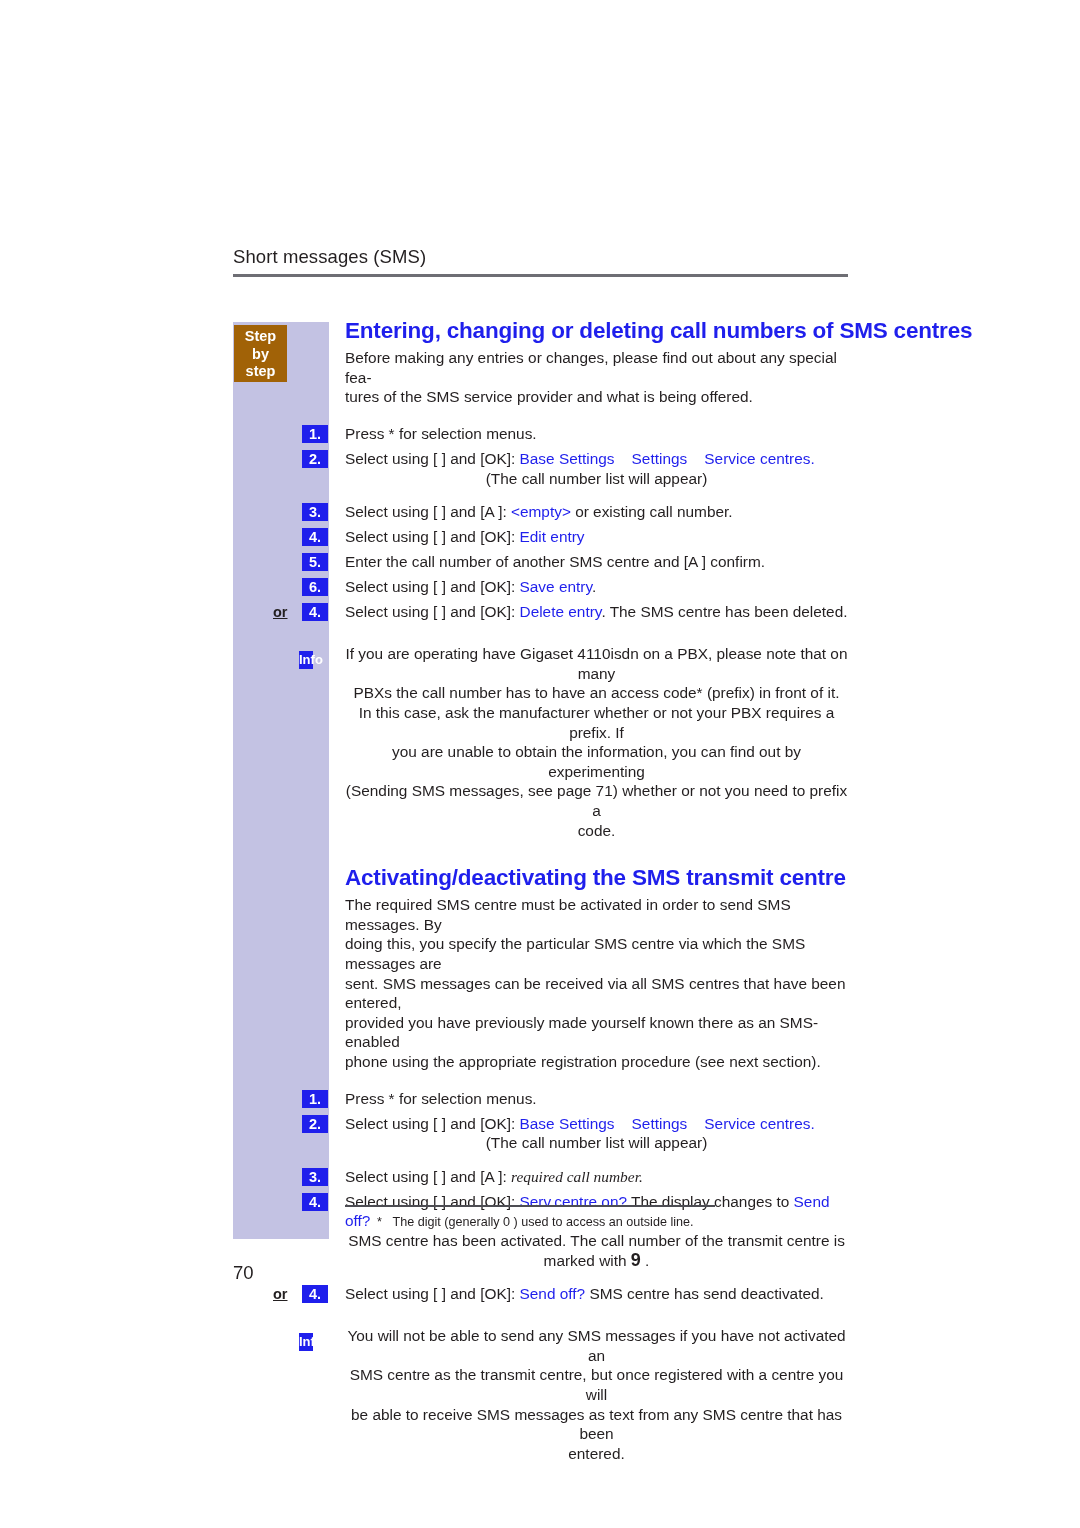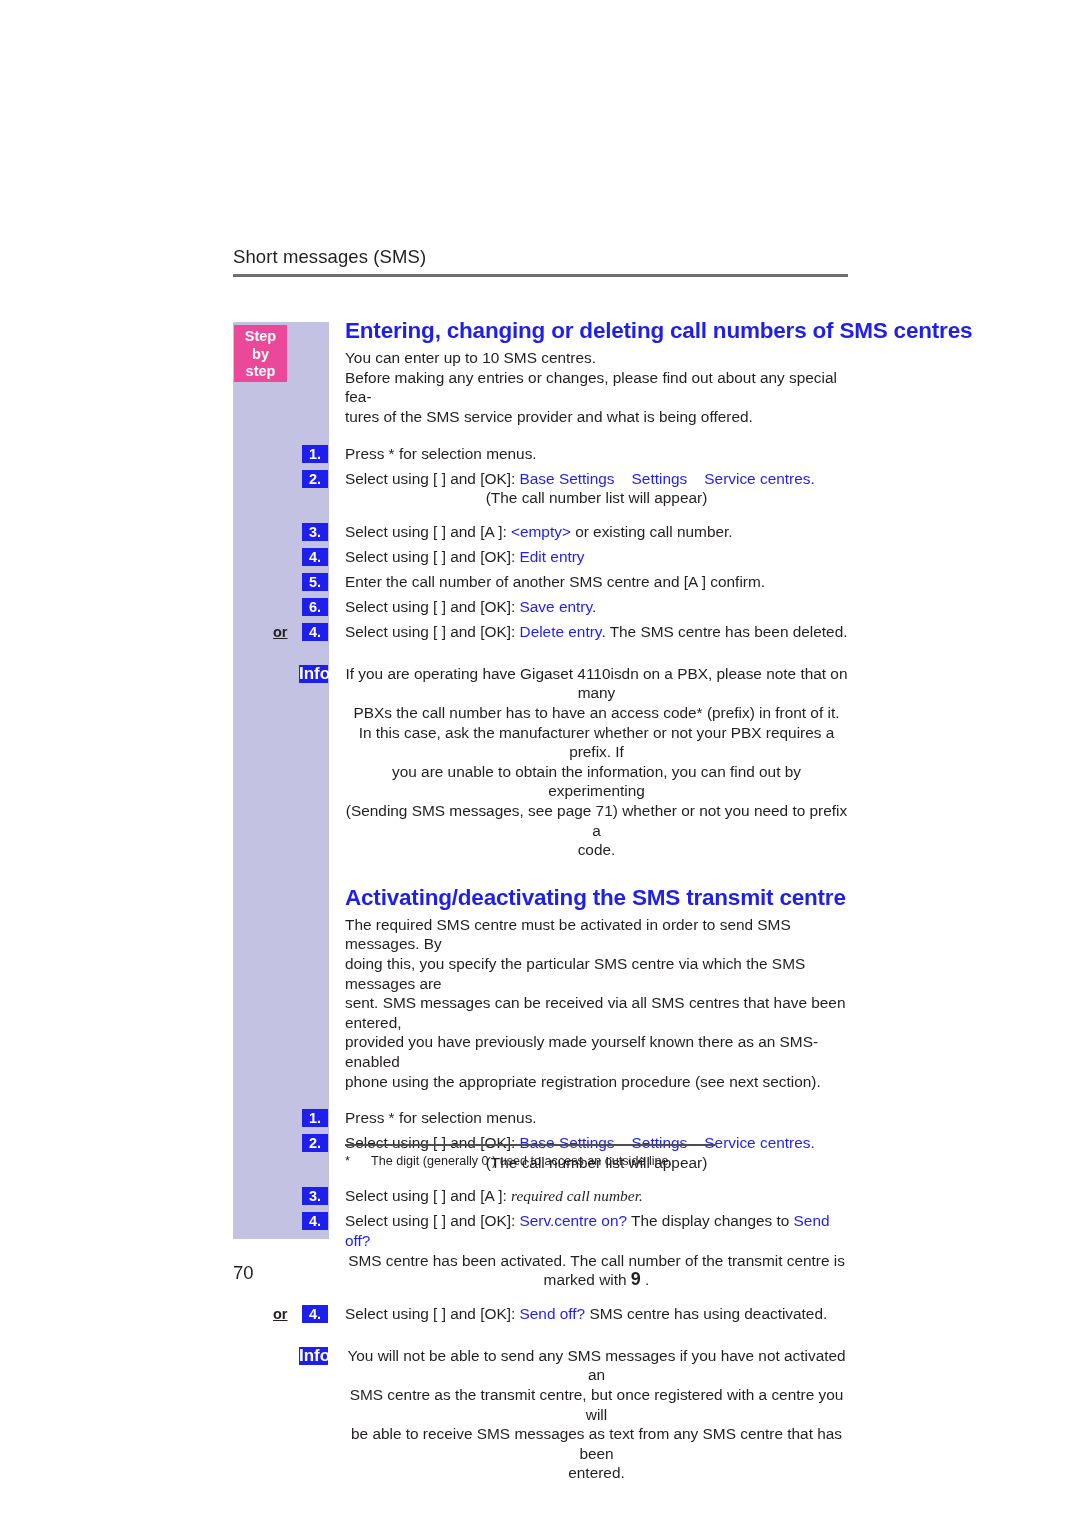--- a/index.html
+++ b/index.html
@@ -103,24 +103,24 @@
     line-height: 18px;
   }
   .badge.num {
     left: -43px;
     top: 1px;
     width: 26px;
     height: 18px;
   }
   .badge.info {
     left: -46px;
-    top: 1px;
-    width: 29px;
+    top: 7px;
+    width: 14px;
     height: 18px;
-    font-size: 17px;
+    font-size: 13px;
   }
   .or-label {
     position: absolute;
     left: -72px;
     top: 1px;
     font-size: 14.5px;
     font-weight: bold;
     color: #231f20;
     line-height: 18px;
     text-decoration: underline;
@@ -130,22 +130,23 @@
   .disp {
     color: #1f1fec;
   }
   .ital { font-style: italic; font-family: Liberation Serif, serif; }
   .big-digit { font-size: 18px; font-weight: bold; }
 
   
   .footnote {
     position: absolute;
     left: 345px;
-    top: 1144px;
+    top: 1205px;
     width: 370px;
+    text-align: center;
   }
   .footnote .fn-rule {
     display: block;
     height: 1.5px;
     background: #4d4d53;
     width: 100%;
     margin-bottom: 7px;
   }
   .footnote .fn-text {
     font-size: 12.6px;
@@ -167,21 +168,21 @@
     color: #231f20;
   }
 
   
   .sbs-flag {
     position: absolute;
     left: 234px;
     top: 325px;
     width: 53px;
     height: 57px;
-    background: #ec4899;
+    background: #a16207;
     color: #ffffff;
     font-weight: bold;
     font-size: 14.5px;
     line-height: 17.5px;
     text-align: center;
     padding-top: 3px;
     box-sizing: border-box;
   }
   .sbs-flag span { display: block; }
 </style>
@@ -199,21 +200,20 @@
 <div class="page-header">
   <span class="hdr-text">Short messages (SMS)</span>
   <span class="hdr-rule"></span>
 </div>
 
 <div class="content">
 
   <h1 class="section-title">Entering, changing or deleting call numbers of SMS centres</h1>
 
   <div class="para-block">
-    <p class="body-text">You can enter up to 10 SMS centres.</p>
     <p class="body-text">Before making any entries or changes, please find out about any special fea-</p>
     <p class="body-text">tures of the SMS service provider and what is being offered.</p>
   </div>
 
   <div class="gap-md"></div>
 
   <div class="step-list">
 
     <div class="step-row">
       <span class="badge num">1.</span>
@@ -305,21 +305,21 @@
     <div class="step-row">
       <span class="badge num">4.</span>
       <span class="step-body"><span>Select using [   ] and [OK]: </span><span class="disp">Serv.centre on?</span><span> The display changes to </span><span class="disp">Send off?</span><span class="cont-line">SMS centre has been activated. The call number of the transmit centre is</span><span class="cont-line"><span>marked with </span><span class="big-digit">9</span><span> .</span></span></span>
     </div>
 
     <div class="gap-sm"></div>
 
     <div class="step-row">
       <span class="or-label">or</span>
       <span class="badge num">4.</span>
-      <span class="step-body"><span>Select using [   ] and [OK]: </span><span class="disp">Send off?</span><span> SMS centre has using deactivated.</span></span>
+      <span class="step-body"><span>Select using [   ] and [OK]: </span><span class="disp">Send off?</span><span> SMS centre has send deactivated.</span></span>
     </div>
 
   </div>
 
   <div class="gap-md"></div>
 
   <div class="step-row">
     <span class="badge info">Info</span>
     <span class="step-body">
       <span class="cont-line">You will not be able to send any SMS messages if you have not activated an</span>

